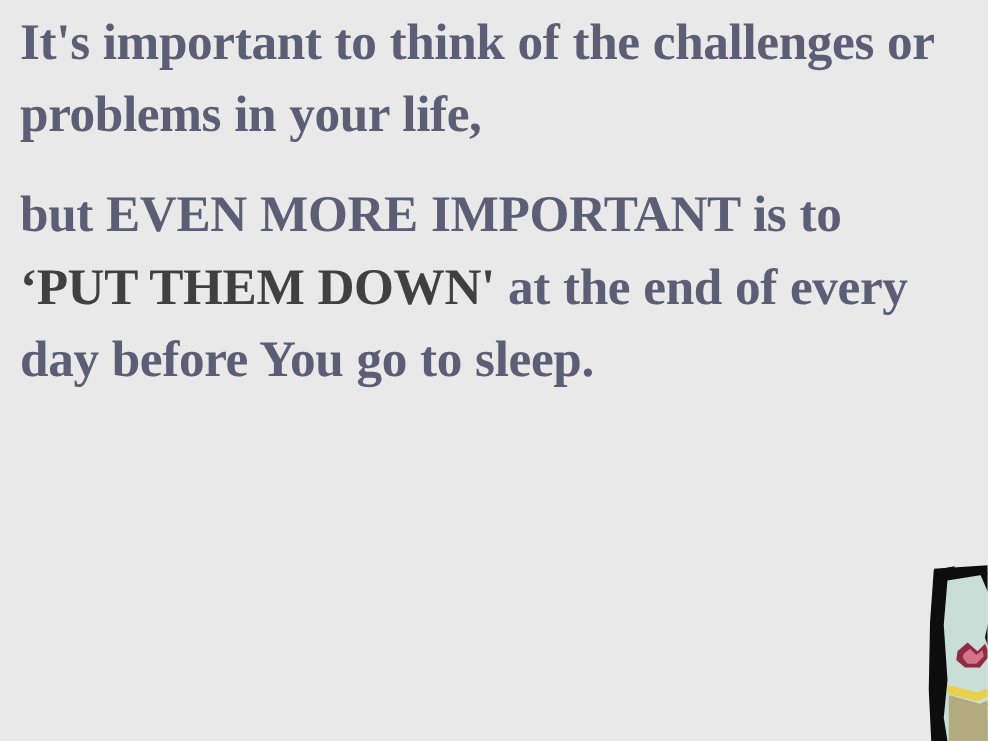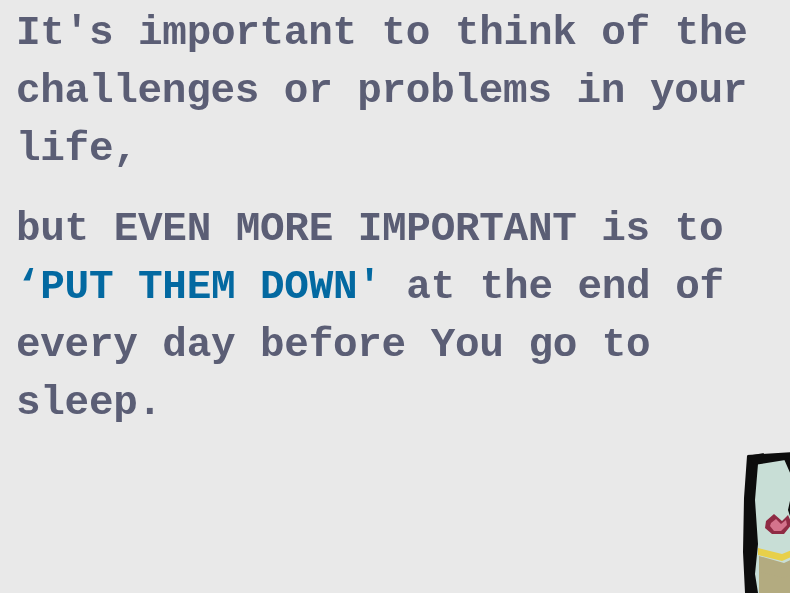--- a/index.html
+++ b/index.html
@@ -13,21 +13,20 @@
     font-family: "Liberation Serif", "DejaVu Serif", serif;
     overflow: hidden;
   }
 
   #slide {
     position: relative;
     width: 790px;
     height: 581px;
     background: #e9e9e9;
     box-sizing: border-box;
-    font-family: Liberation Mono, monospace;
   }
 
   .text-block {
     position: absolute;
     left: 16px;
     top: 4px;
     width: 752px;
   }
 
   .para {
@@ -36,21 +35,21 @@
     color: #5b5e75;
     font-weight: bold;
     font-size: 41px;
     line-height: 58px;
     letter-spacing: -0.3px;
     word-spacing: 0.5px;
   }
   .para:last-child { margin-bottom: 0; }
 
   .highlight {
-    color: #0369a1;
+    color: #404040;
   }
 
   
   #figure {
     position: absolute;
     left: 742px;
     top: 452px;
     width: 70px;
     height: 141px;
     overflow: hidden;

